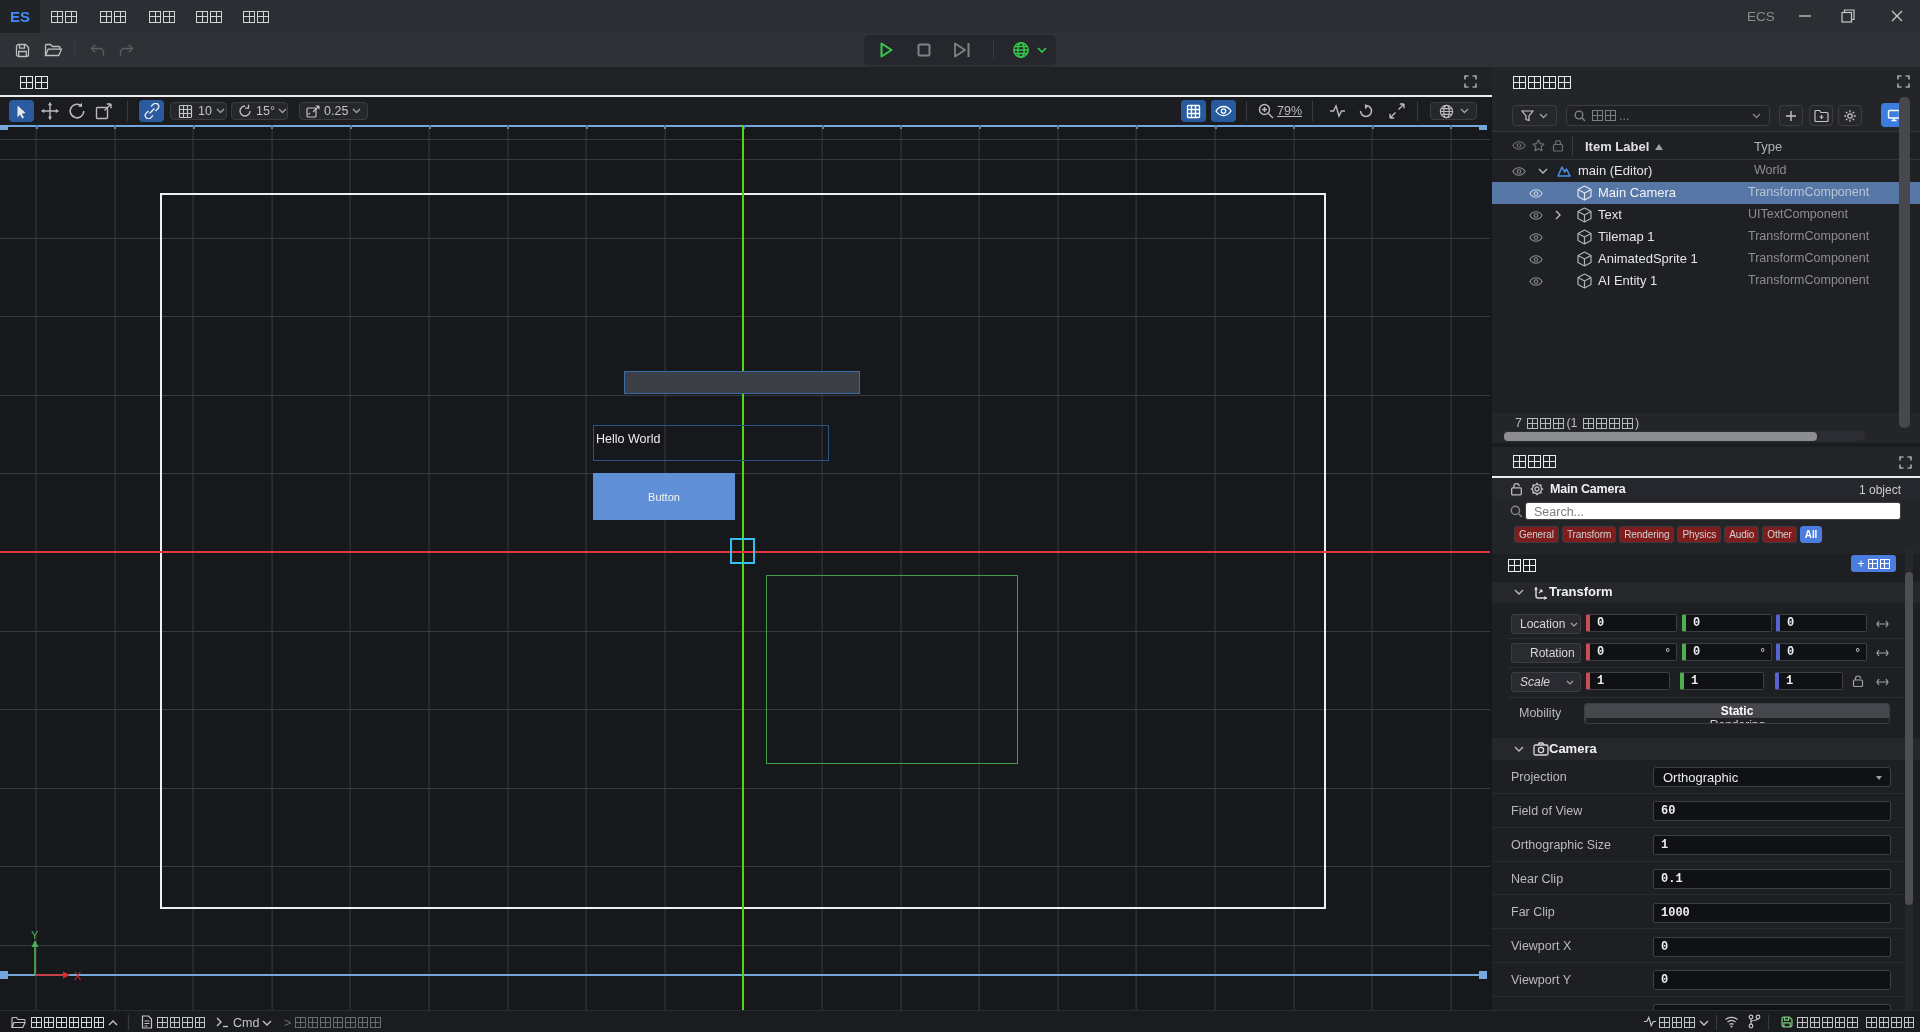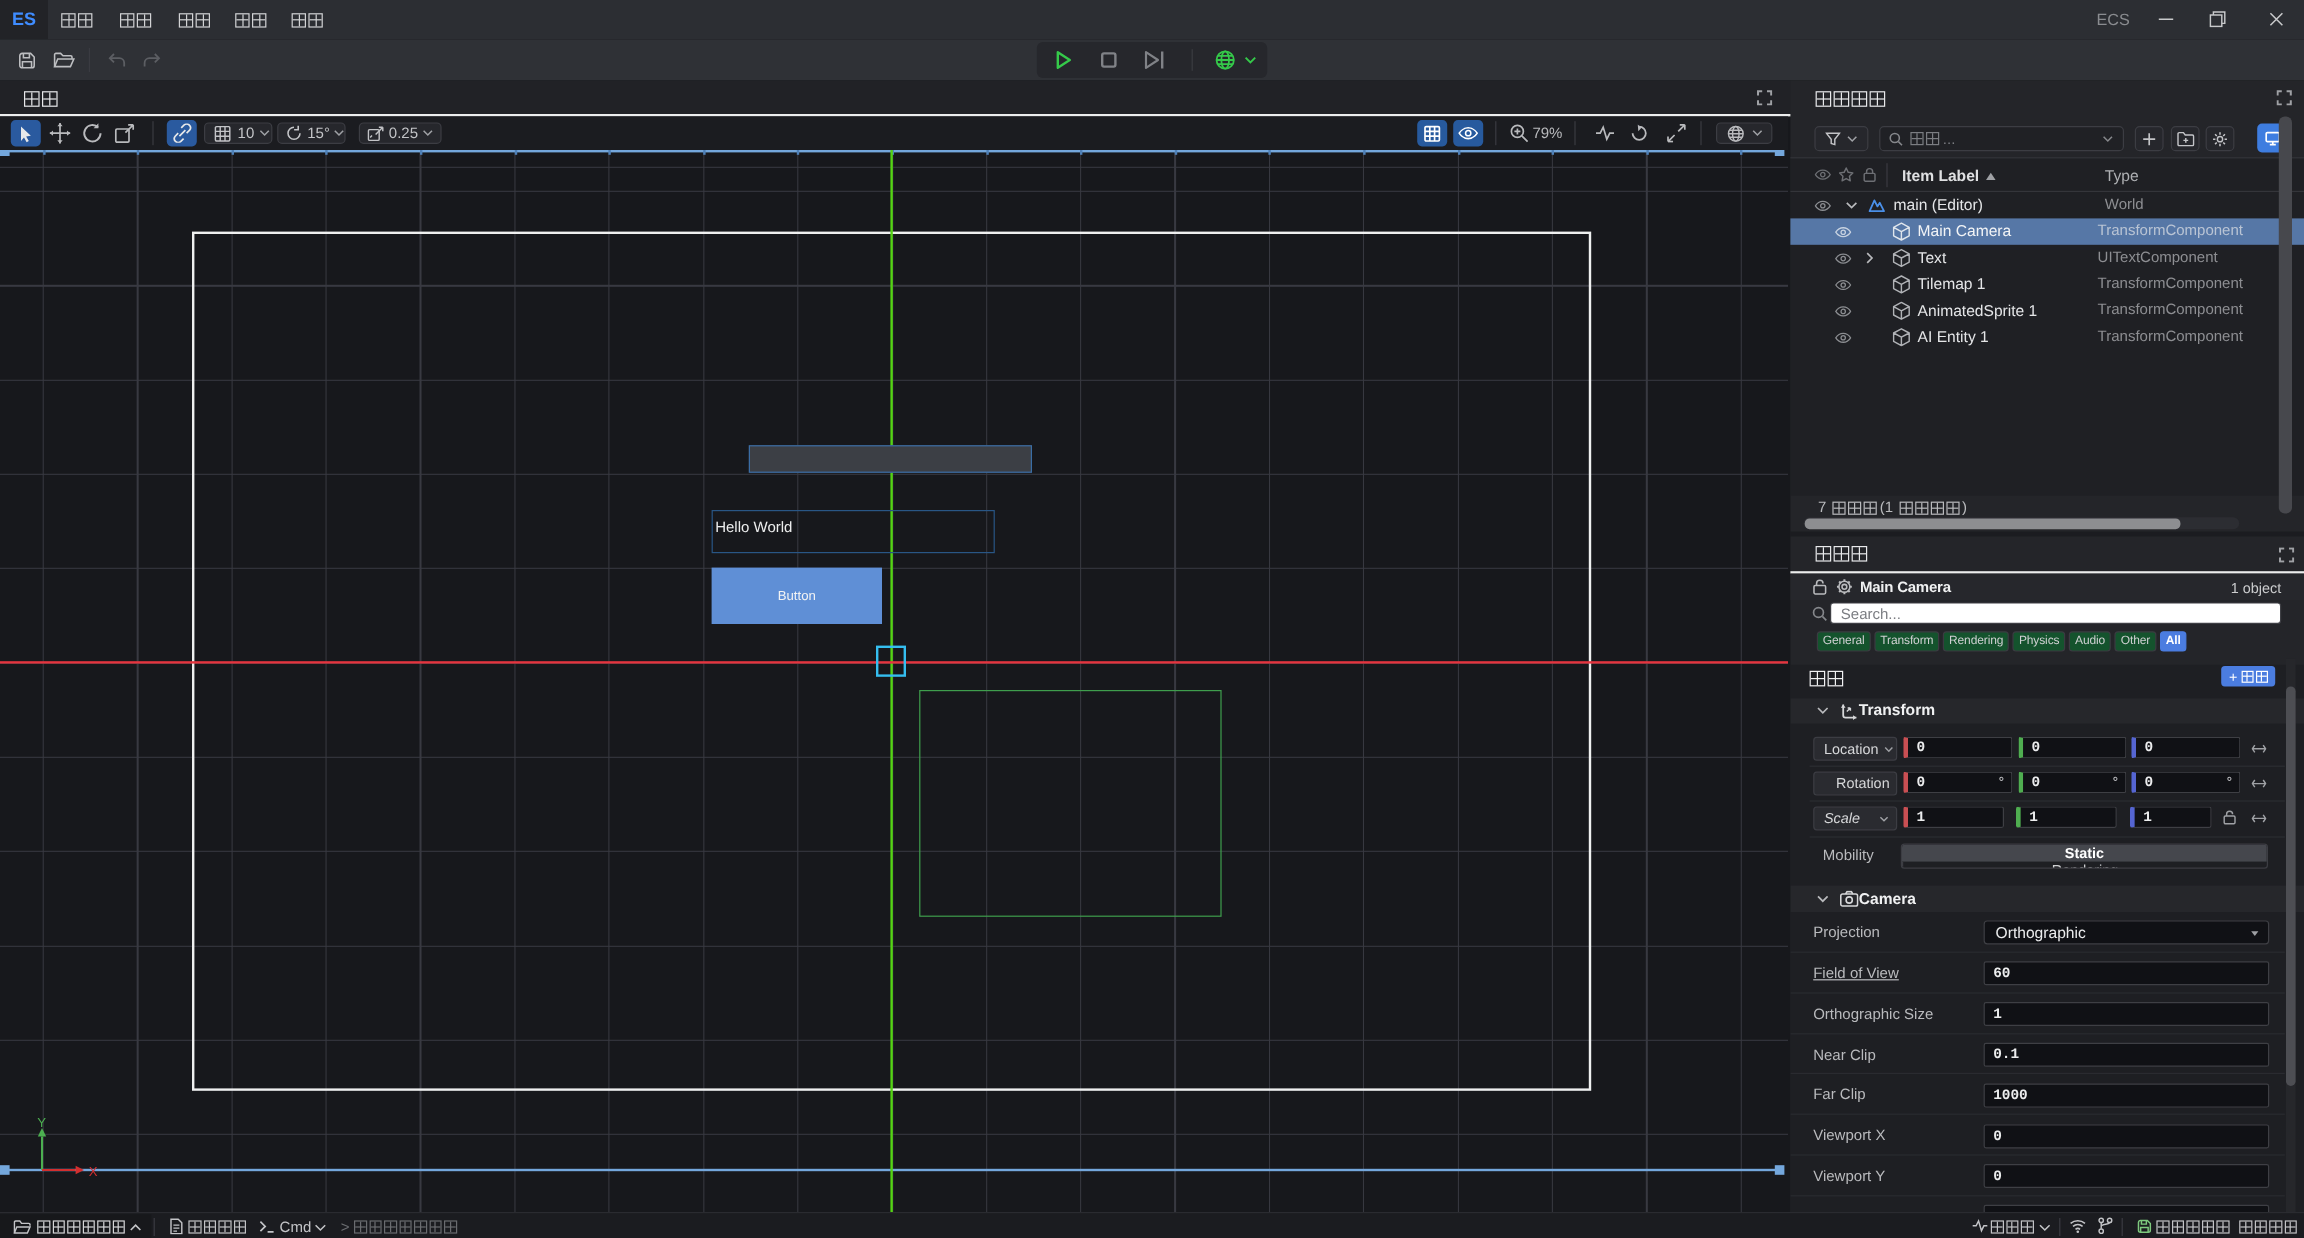--- a/index.html
+++ b/index.html
@@ -29,21 +29,21 @@
 .ptitle{font-weight:bold;color:#e8e9eb;font-size:13.5px;}
 .ibtn{position:absolute;width:26px;height:26px;border:1px solid #3c3d43;background:#26272c;border-radius:4px;display:flex;align-items:center;justify-content:center;}
 .cjkrow{display:flex;align-items:center;gap:2px;}
 .cb{flex:none;border:1px solid currentColor;box-sizing:border-box;background:linear-gradient(currentColor,currentColor) 50% 50%/100% 1px no-repeat,linear-gradient(currentColor,currentColor) 50% 50%/1px 100% no-repeat;}
 
 .numin{position:absolute;height:18px;background:#101115;border:1px solid #3e3f44;border-radius:2px;font-family:"Liberation Mono",monospace;font-weight:bold;font-size:12px;color:#ecedee;display:flex;align-items:center;padding-left:7px;}
 .numin.cam{left:161px;width:238px;height:20px;}
 .deg{margin-left:auto;margin-right:6px;color:#b9babd;font-size:11px;font-family:"Liberation Sans",sans-serif;}
 .lab{left:19px;color:#b9babd;font-size:12.5px;}
 .sep{position:absolute;left:0px;width:412px;height:1px;background:#2a2b30;}
-.tab{height:17px;border:1px solid #3a3b41;background:#14532d;border-radius:3px;display:flex;align-items:center;padding:0 4px;color:#cfd0d2;font-size:10px;letter-spacing:-0.1px;margin-right:3px;}
+.tab{height:17px;border:1px solid #3a3b41;background:#7f1d1d;border-radius:3px;display:flex;align-items:center;padding:0 4px;color:#cfd0d2;font-size:10px;letter-spacing:-0.1px;margin-right:3px;}
 .tab.act{background:#4b7de0;border-color:#4b7de0;color:#fff;font-weight:bold;}
 
 #statusbar{position:absolute;left:0;top:1010px;width:1920px;height:22px;background:#1b1c20;border-top:1px solid #2a2b30;display:flex;align-items:center;font-size:13px;color:#c3c4c7;}
 </style></head>
 <body>
 
 <div id="titlebar">
   <div id="esbox">ES</div>
   <div class="menu cjkrow" style="left:51px;height:33px;color:#d2d3d5;">
       <b class="cb" style="width:12px;height:12px;"></b>
@@ -194,21 +194,21 @@
       <svg width="17" height="12" viewBox="0 0 17 12">
         <path d="M1 6s2.8-4.5 7.5-4.5S16 6 16 6s-2.8 4.5-7.5 4.5S1 6 1 6z" fill="none" stroke="#fff" stroke-width="1.3"></path>
         <circle cx="8.5" cy="6" r="2.2" fill="none" stroke="#fff" stroke-width="1.3"></circle>
       </svg>
     </div>
   <div class="vdiv" style="left:1246px;top:4px;height:20px;"></div>
   <svg class="abs" style="left:1258px;top:6px;" width="16" height="16" viewBox="0 0 16 16">
       <circle cx="6.5" cy="6.5" r="5" fill="none" stroke="#b9babd" stroke-width="1.4"></circle>
       <path d="M10.2 10.2L15 15M4 6.5h5M6.5 4v5" stroke="#b9babd" stroke-width="1.4"></path>
     </svg>
-  <div class="abs" style="left:1277px;top:7px;color:#b9babd;font-size:12.5px;">79%</div>
+  <div class="abs" style="left:1277px;top:7px;color:#b9babd;font-size:12.5px;text-decoration:underline;">79%</div>
   <div class="vdiv" style="left:1312px;top:4px;height:20px;"></div>
   <svg class="abs" style="left:1329px;top:6px;" width="17" height="16" viewBox="0 0 17 16">
       <path d="M1 8h3.5L7 3l3 10 2.5-5H16" fill="none" stroke="#b9babd" stroke-width="1.4"></path>
     </svg>
   <svg class="abs" style="left:1358px;top:6px;" width="16" height="16" viewBox="0 0 16 16">
       <path d="M2.5 8a5.5 5.5 0 105.5-5.5" fill="none" stroke="#b9babd" stroke-width="1.5"></path>
       <path d="M8.5 0.5v4h-4z" fill="#b9babd" transform="rotate(-50 8 2.5)"></path>
     </svg>
   <svg class="abs" style="left:1389px;top:6px;" width="16" height="16" viewBox="0 0 16 16">
       <path d="M9.5 6.5L15 1M15 1h-4.2M15 1v4.2M6.5 9.5L1 15M1 15h4.2M1 15v-4.2" fill="none" stroke="#b9babd" stroke-width="1.4"></path>
@@ -583,21 +583,21 @@
         </svg>
      <div class="abs" style="left:57px;top:3px;color:#f0f1f2;font-weight:bold;font-size:13px;">Camera</div>
    </div>
 
    <div class="abs lab" style="top:216px;">Projection</div>
    <div class="abs" style="left:161px;top:213px;width:238px;height:20px;background:#101115;border:1px solid #3e3f44;border-radius:3px;">
         <span style="position:absolute;left:9px;top:2px;color:#ecedee;font-size:13px;">Orthographic</span>
         <span style="position:absolute;right:8px;top:8px;width:0;height:0;border-left:3.5px solid transparent;border-right:3.5px solid transparent;border-top:4.5px solid #9fa1a5;"></span>
       </div>
    <div class="sep" style="top:239px;"></div>
-   <div class="abs lab" style="top:250px;text-decoration:underline;">Field of View</div>
+   <div class="abs lab" style="top:250px;">Field of View</div>
    <div class="numin cam" style="top:247px;">60</div>
    <div class="sep" style="top:273px;"></div>
    <div class="abs lab" style="top:284px;">Orthographic Size</div>
    <div class="numin cam" style="top:281px;">1</div>
    <div class="sep" style="top:307px;"></div>
    <div class="abs lab" style="top:318px;">Near Clip</div>
    <div class="numin cam" style="top:315px;">0.1</div>
    <div class="sep" style="top:340px;"></div>
    <div class="abs lab" style="top:351px;">Far Clip</div>
    <div class="numin cam" style="top:349px;">1000</div>

